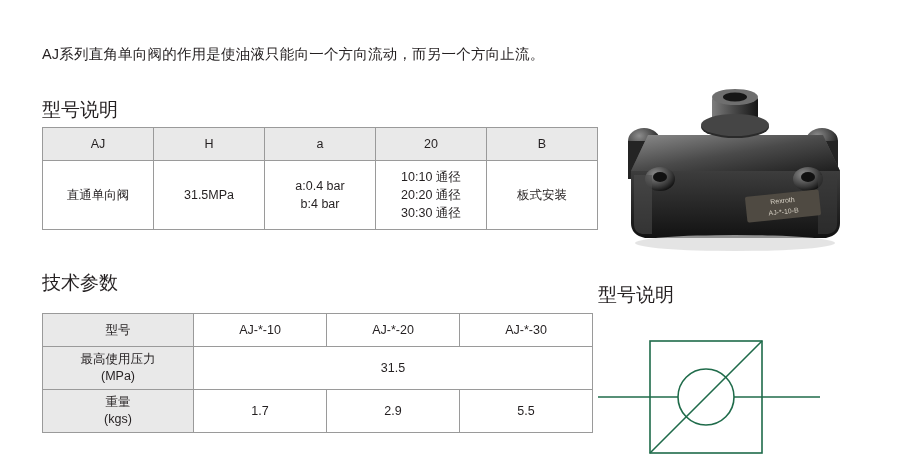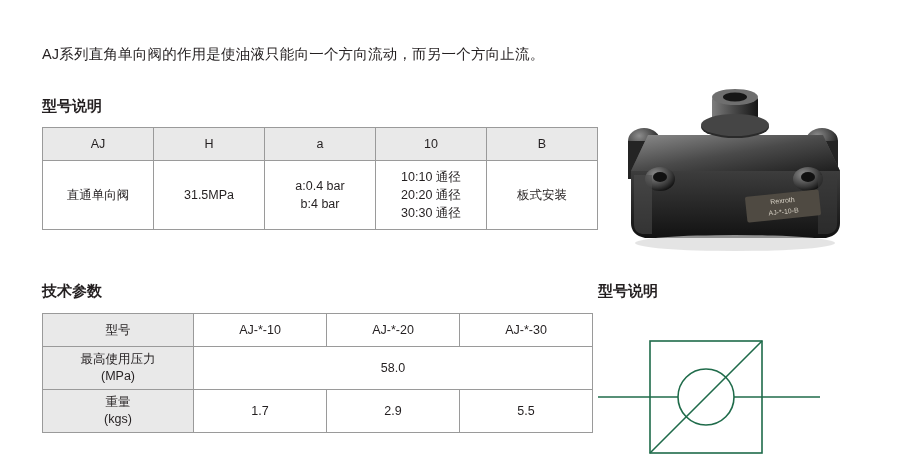--- a/index.html
+++ b/index.html
@@ -23,33 +23,33 @@
   }
   .intro {
     position: absolute;
     left: 42px;
     top: 18px;
     font-size: 14.5px;
     letter-spacing: 0.2px;
     color: #231f20;
   }
   .section-title {
-    font-size: 15px;
-    font-weight: bold;
+    font-size: 19px;
+    font-weight: normal;
     color: #231f20;
   }
   #title-model {
     position: absolute;
     left: 42px;
     top: 70px;
   }
   #title-tech {
     position: absolute;
     left: 42px;
-    top: 255px;
+    top: 243px;
   }
   #title-symbol {
     position: absolute;
     left: 598px;
     top: 255px;
   }
   table {
     border-collapse: collapse;
     table-layout: fixed;
   }
@@ -133,21 +133,21 @@
   <div class="intro">AJ系列直角单向阀的作用是使油液只能向一个方向流动，而另一个方向止流。</div>
 
   <div class="section-title" id="title-model">型号说明</div>
 
   <table id="model-table">
     <tbody>
       <tr class="hdr">
         <td style="width:106px">AJ</td>
         <td style="width:106px">H</td>
         <td style="width:106px">a</td>
-        <td style="width:106px">10</td>
+        <td style="width:106px">20</td>
         <td style="width:106px">B</td>
       </tr>
       <tr class="row3">
         <td>直通单向阀</td>
         <td>31.5MPa</td>
         <td class="cell-multiline">
           <div>a:0.4 bar</div>
           <div>b:4 bar</div>
         </td>
         <td class="cell-multiline">
@@ -169,21 +169,21 @@
         <td class="label" style="width:146px">型号</td>
         <td style="width:128px">AJ-*-10</td>
         <td style="width:128px">AJ-*-20</td>
         <td style="width:128px">AJ-*-30</td>
       </tr>
       <tr>
         <td class="label">
           <div>最高使用压力</div>
           <div>(MPa)</div>
         </td>
-        <td colspan="3">58.0</td>
+        <td colspan="3">31.5</td>
       </tr>
       <tr>
         <td class="label">
           <div>重量</div>
           <div>(kgs)</div>
         </td>
         <td>1.7</td>
         <td>2.9</td>
         <td>5.5</td>
       </tr>

